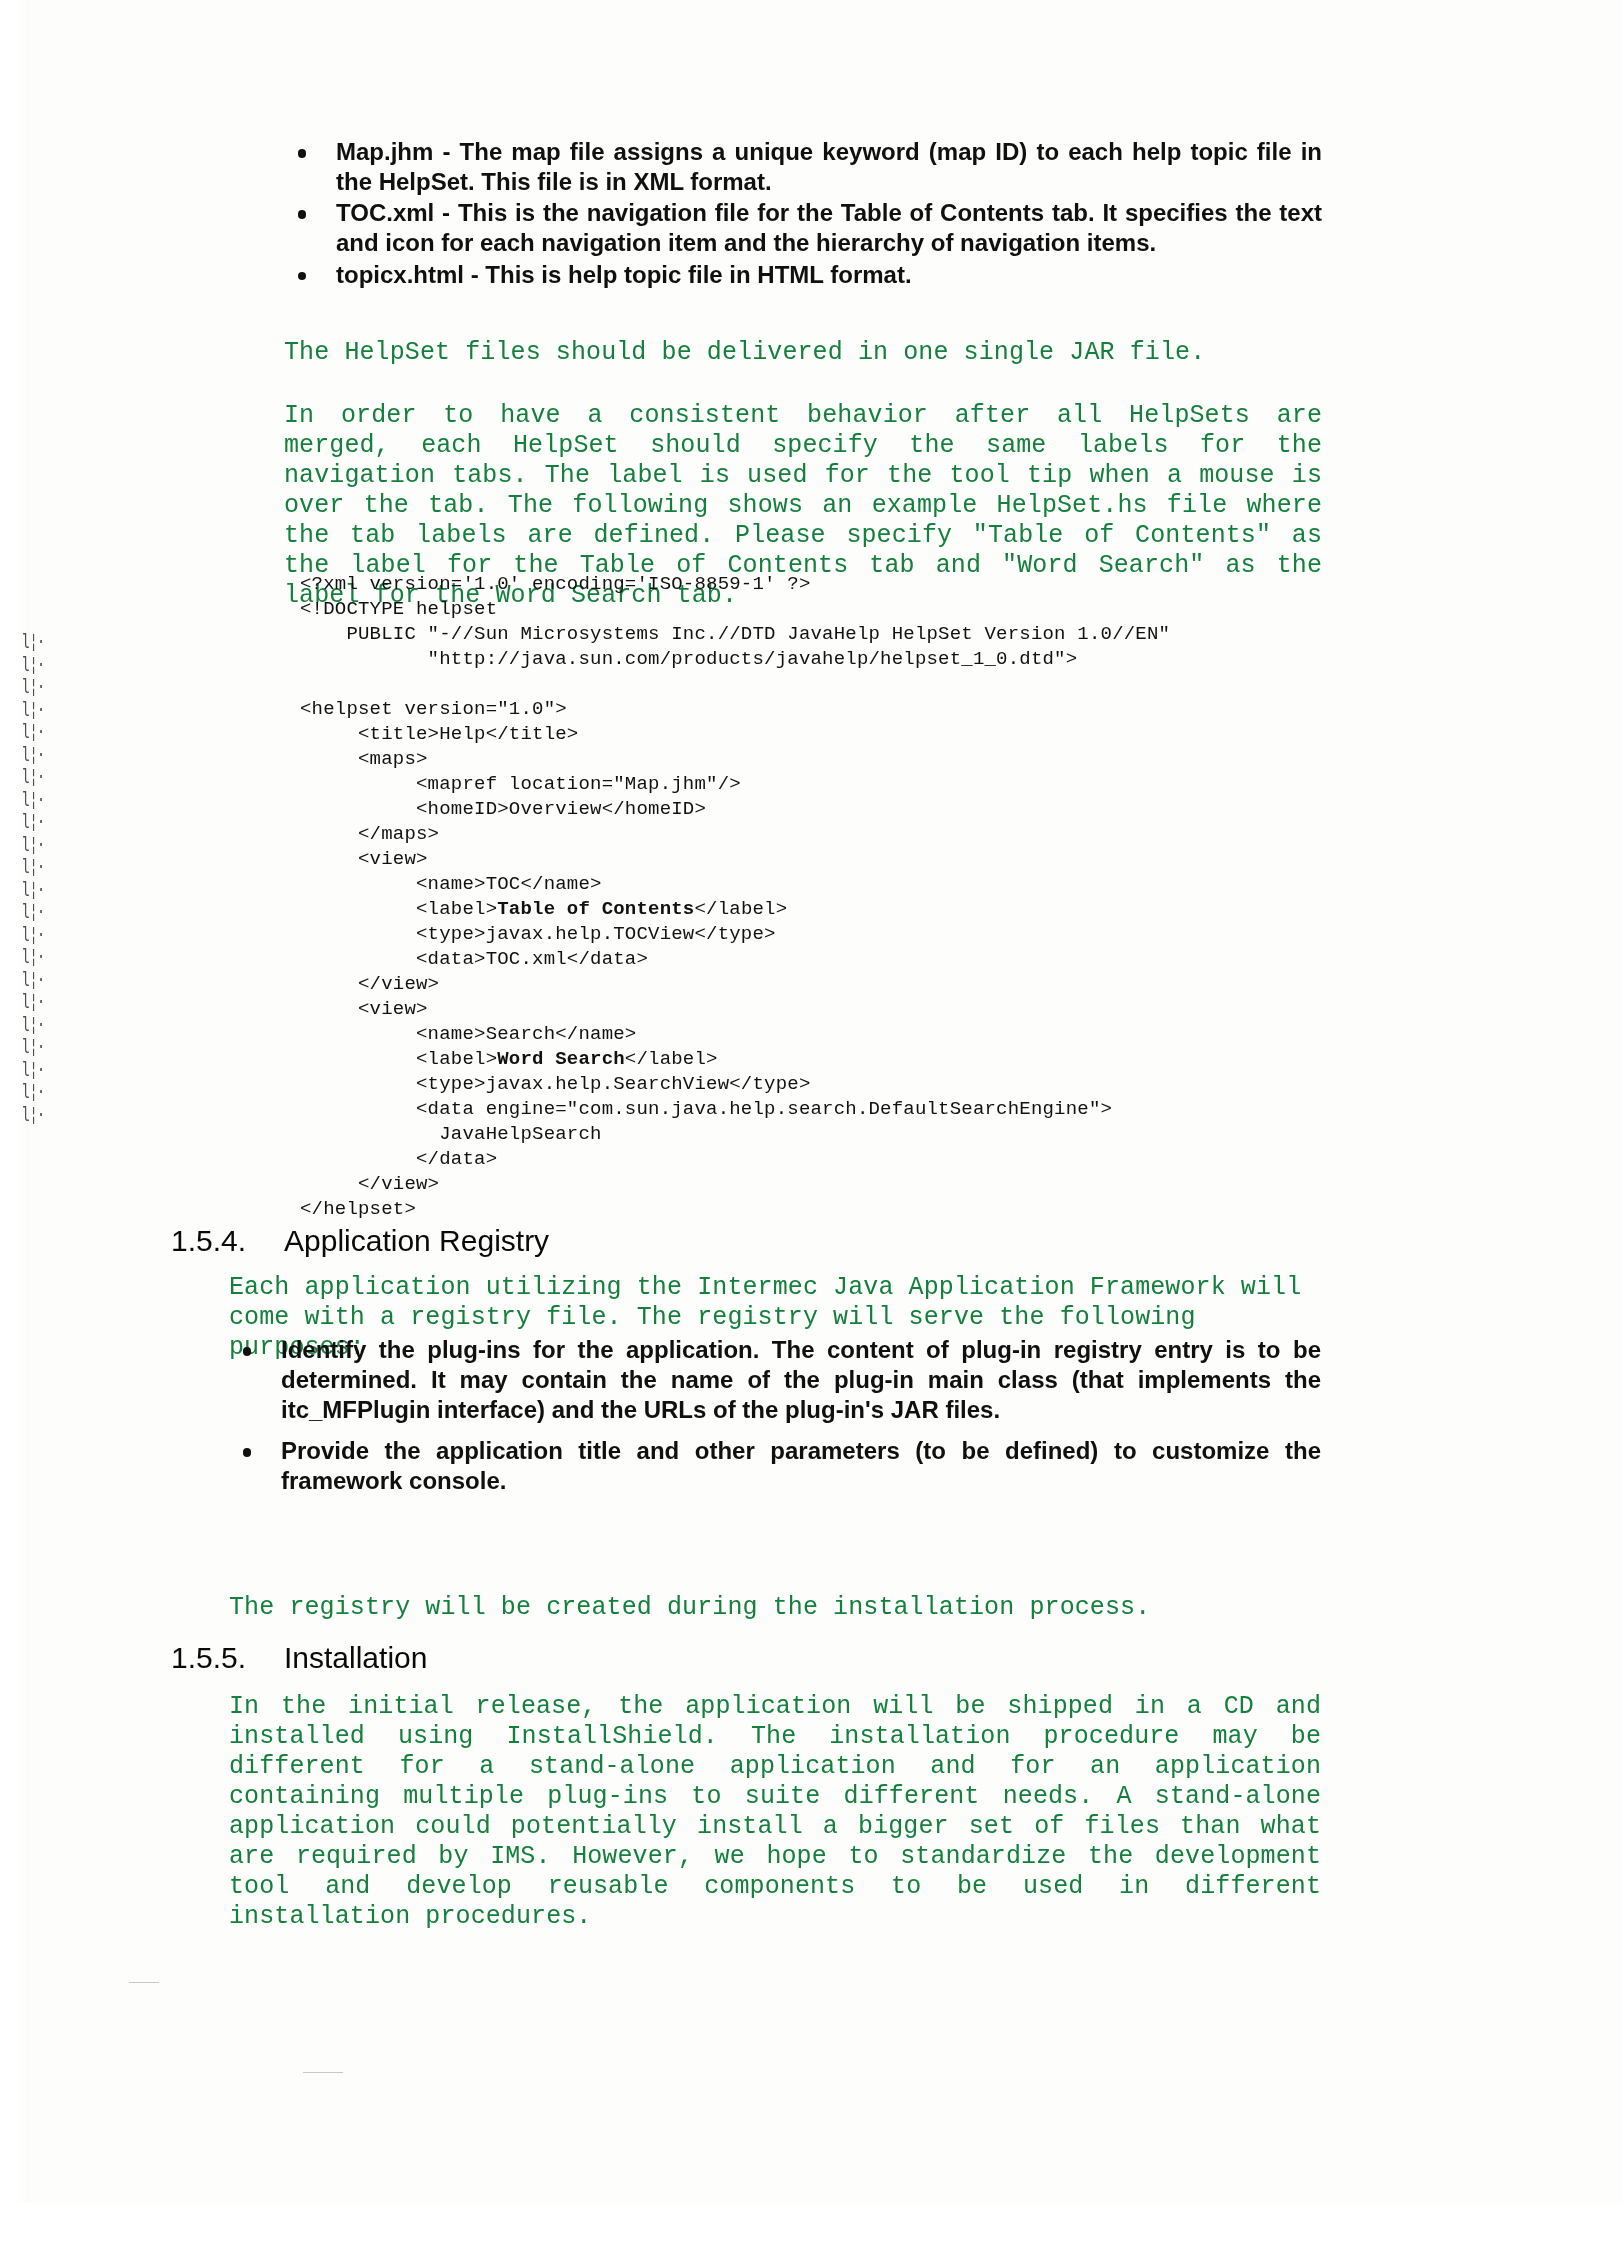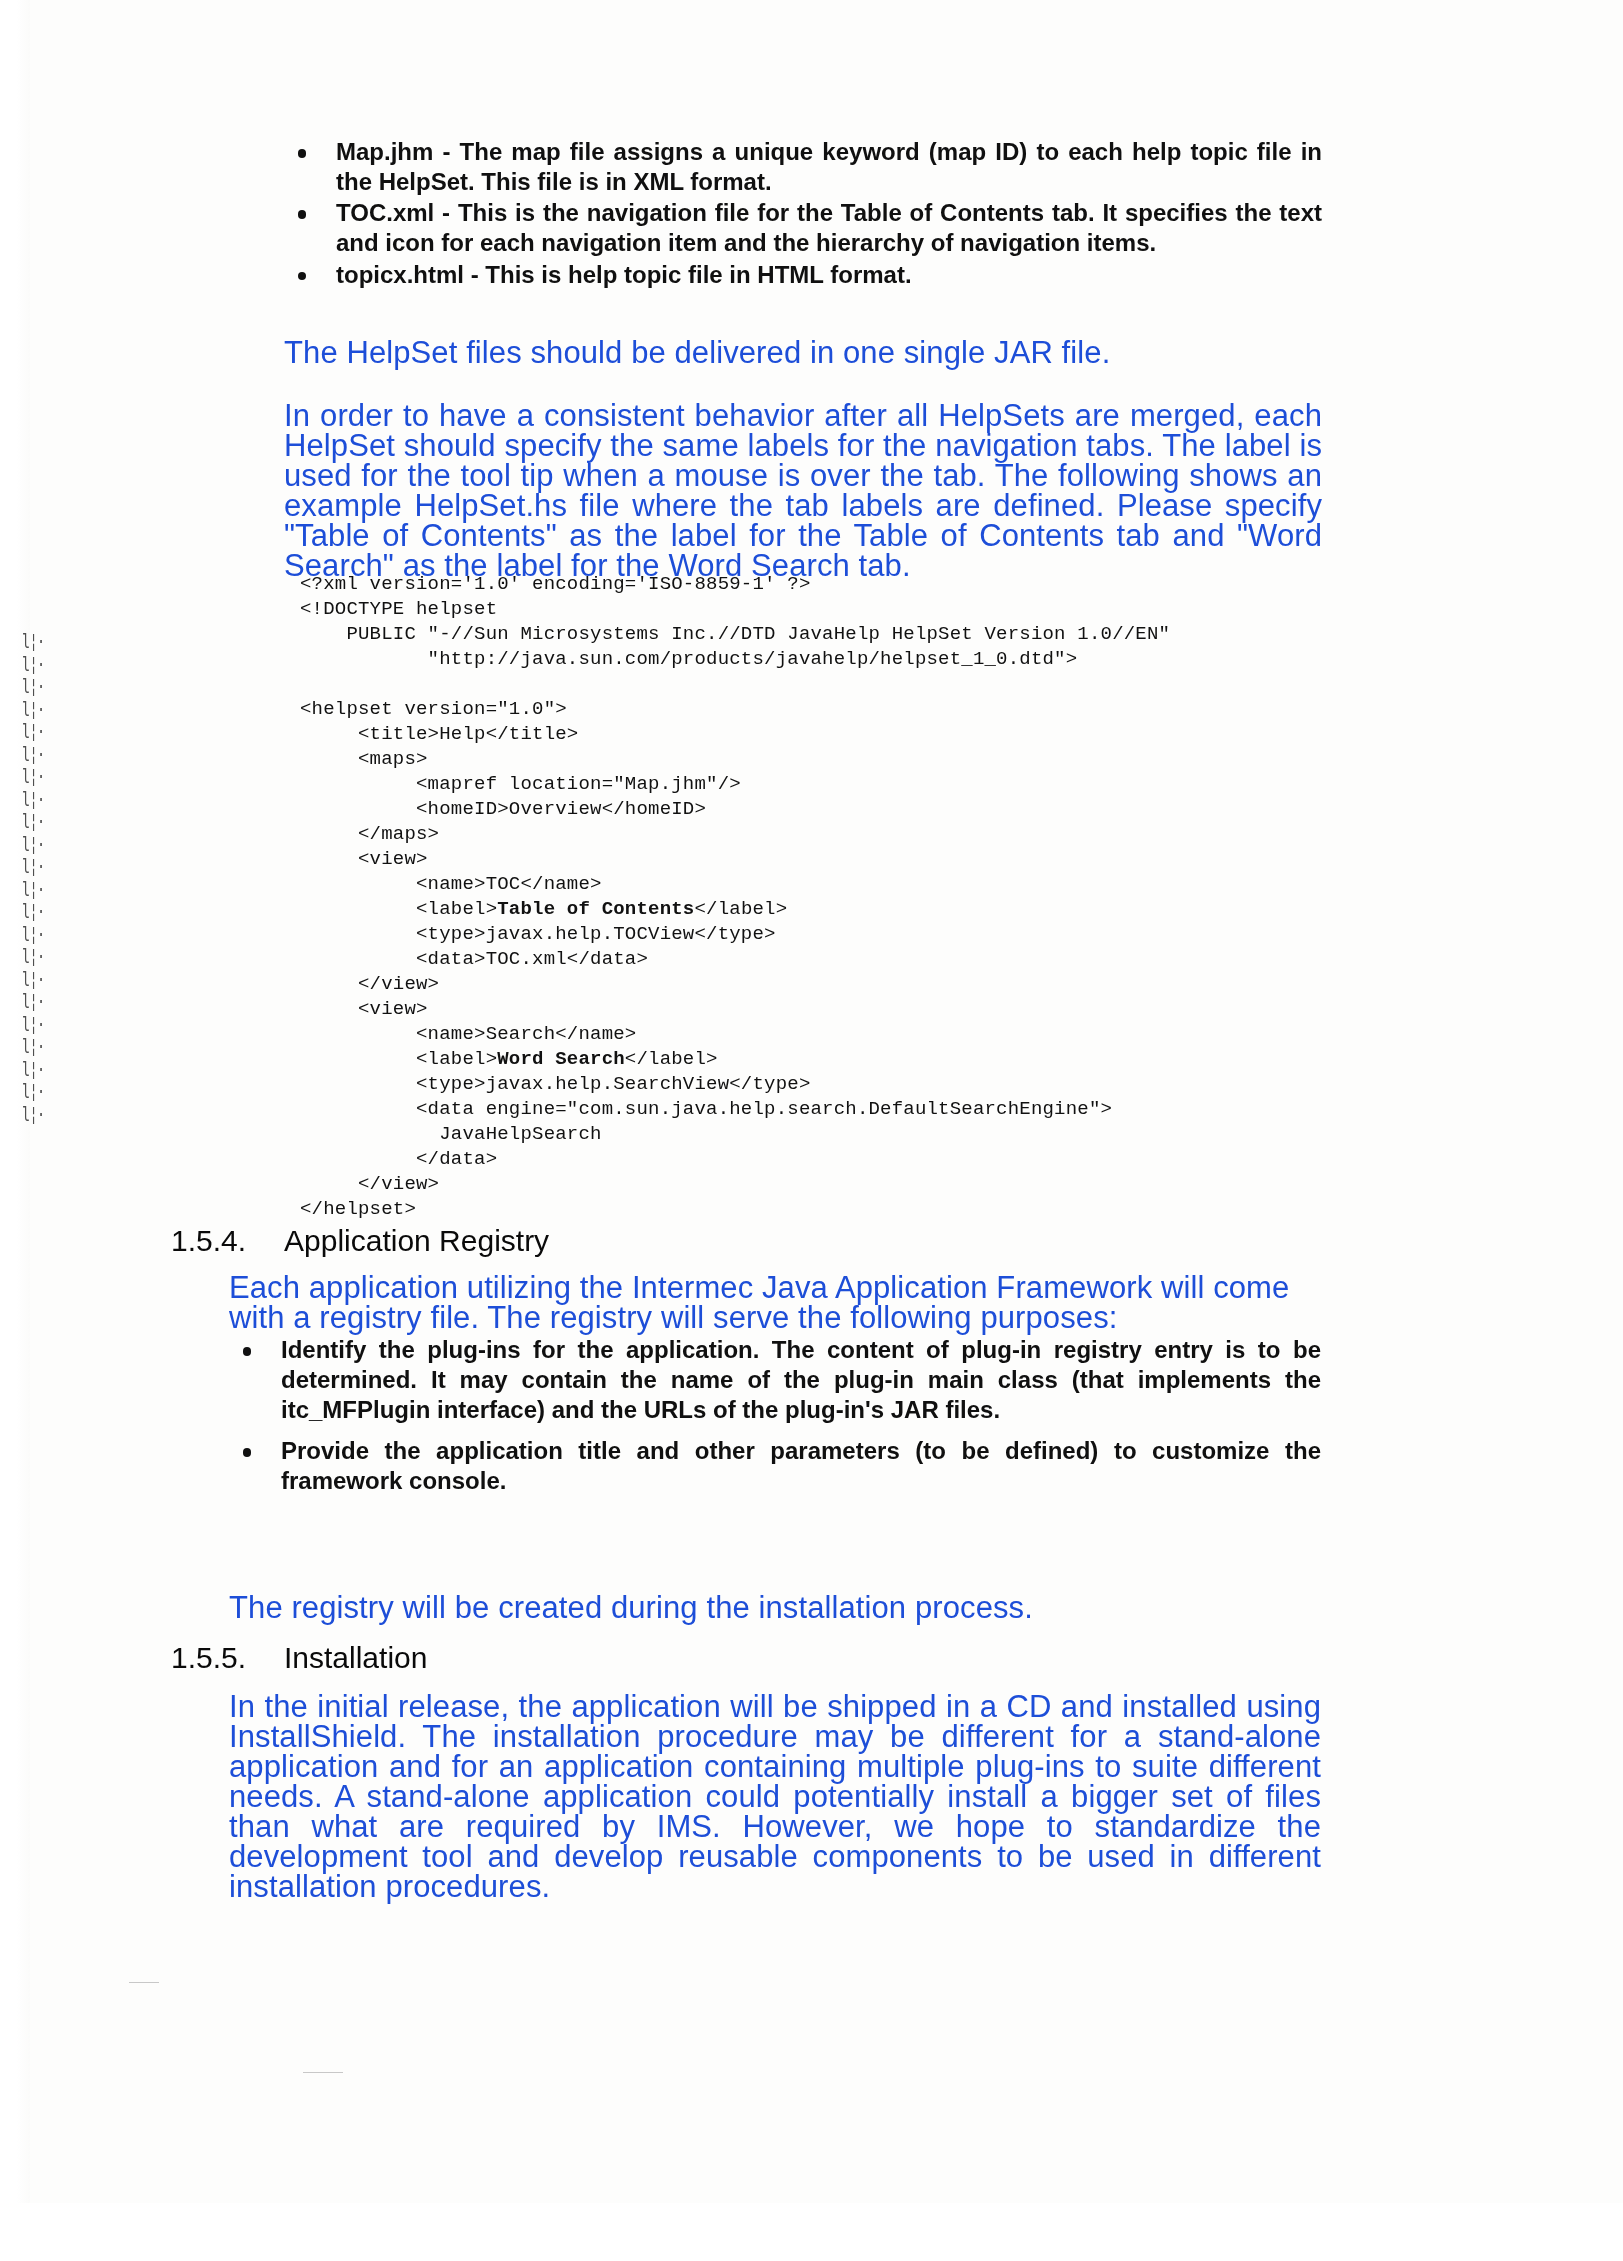--- a/index.html
+++ b/index.html
@@ -62,26 +62,27 @@
 
   
   .col {
     position: absolute;
     left: 284px;
     width: 1038px;
   }
 
   p.body-text {
     margin: 0;
-    font-size: 31px;
+    font-size: 25px;
     line-height: 30px;
     text-align: justify;
     text-justify: inter-word;
     letter-spacing: 0.1px;
-    color: #1d4ed8;
+    color: #15803d;
+    font-family: Liberation Mono, monospace;
   }
   p.body-left {
     text-align: left;
   }
 
   ul.bullets {
     list-style: none;
     margin: 0;
     padding: 0;
   }

